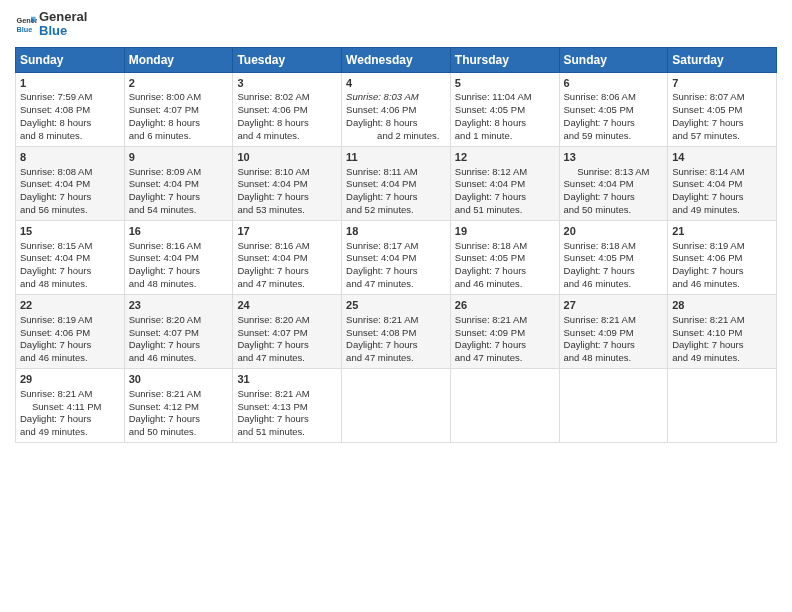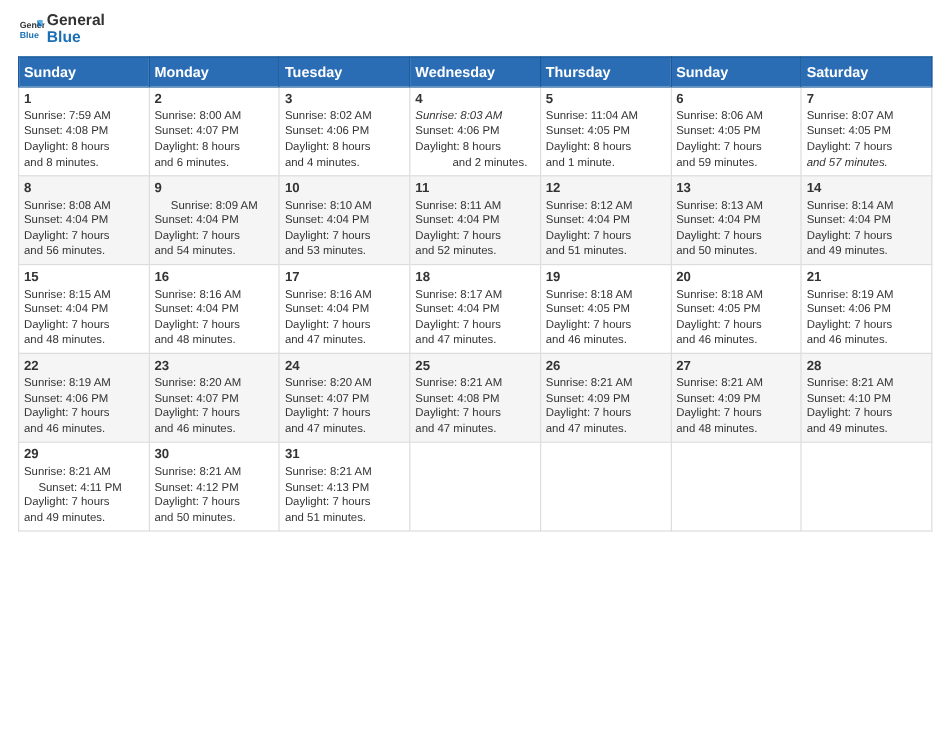--- a/index.html
+++ b/index.html
@@ -152,34 +152,34 @@
             <span style="display: block;">Sunrise: 8:06 AM</span>
             <span style="display: block;">Sunset: 4:05 PM</span>
             <span style="display: block;">Daylight: 7 hours</span>
             <span style="display: block;">and 59 minutes.</span>
           </td>
           <td>
             <span class="day-num">7</span>
             <span style="display: block;">Sunrise: 8:07 AM</span>
             <span style="display: block;">Sunset: 4:05 PM</span>
             <span style="display: block;">Daylight: 7 hours</span>
-            <span style="display: block; font-style: italic;">and 57 minutes.</span>
+            <span style="display: block;">and 57 minutes.</span>
           </td>
         </tr>
         <tr>
           <td>
             <span class="day-num">8</span>
             <span style="display: block;">Sunrise: 8:08 AM</span>
             <span style="display: block;">Sunset: 4:04 PM</span>
             <span style="display: block;">Daylight: 7 hours</span>
             <span style="display: block;">and 56 minutes.</span>
           </td>
           <td>
             <span class="day-num">9</span>
-            <span style="display: block; text-align: center;">Sunrise: 8:09 AM</span>
+            <span style="display: block;">Sunrise: 8:09 AM</span>
             <span style="display: block;">Sunset: 4:04 PM</span>
             <span style="display: block;">Daylight: 7 hours</span>
             <span style="display: block;">and 54 minutes.</span>
           </td>
           <td>
             <span class="day-num">10</span>
             <span style="display: block;">Sunrise: 8:10 AM</span>
             <span style="display: block;">Sunset: 4:04 PM</span>
             <span style="display: block;">Daylight: 7 hours</span>
             <span style="display: block;">and 53 minutes.</span>
@@ -193,21 +193,21 @@
           </td>
           <td>
             <span class="day-num">12</span>
             <span style="display: block;">Sunrise: 8:12 AM</span>
             <span style="display: block;">Sunset: 4:04 PM</span>
             <span style="display: block;">Daylight: 7 hours</span>
             <span style="display: block;">and 51 minutes.</span>
           </td>
           <td>
             <span class="day-num">13</span>
-            <span style="display: block;">Sunrise: 8:13 AM</span>
+            <span style="display: block; text-align: center;">Sunrise: 8:13 AM</span>
             <span style="display: block;">Sunset: 4:04 PM</span>
             <span style="display: block;">Daylight: 7 hours</span>
             <span style="display: block;">and 50 minutes.</span>
           </td>
           <td>
             <span class="day-num">14</span>
             <span style="display: block;">Sunrise: 8:14 AM</span>
             <span style="display: block;">Sunset: 4:04 PM</span>
             <span style="display: block;">Daylight: 7 hours</span>
             <span style="display: block;">and 49 minutes.</span>

